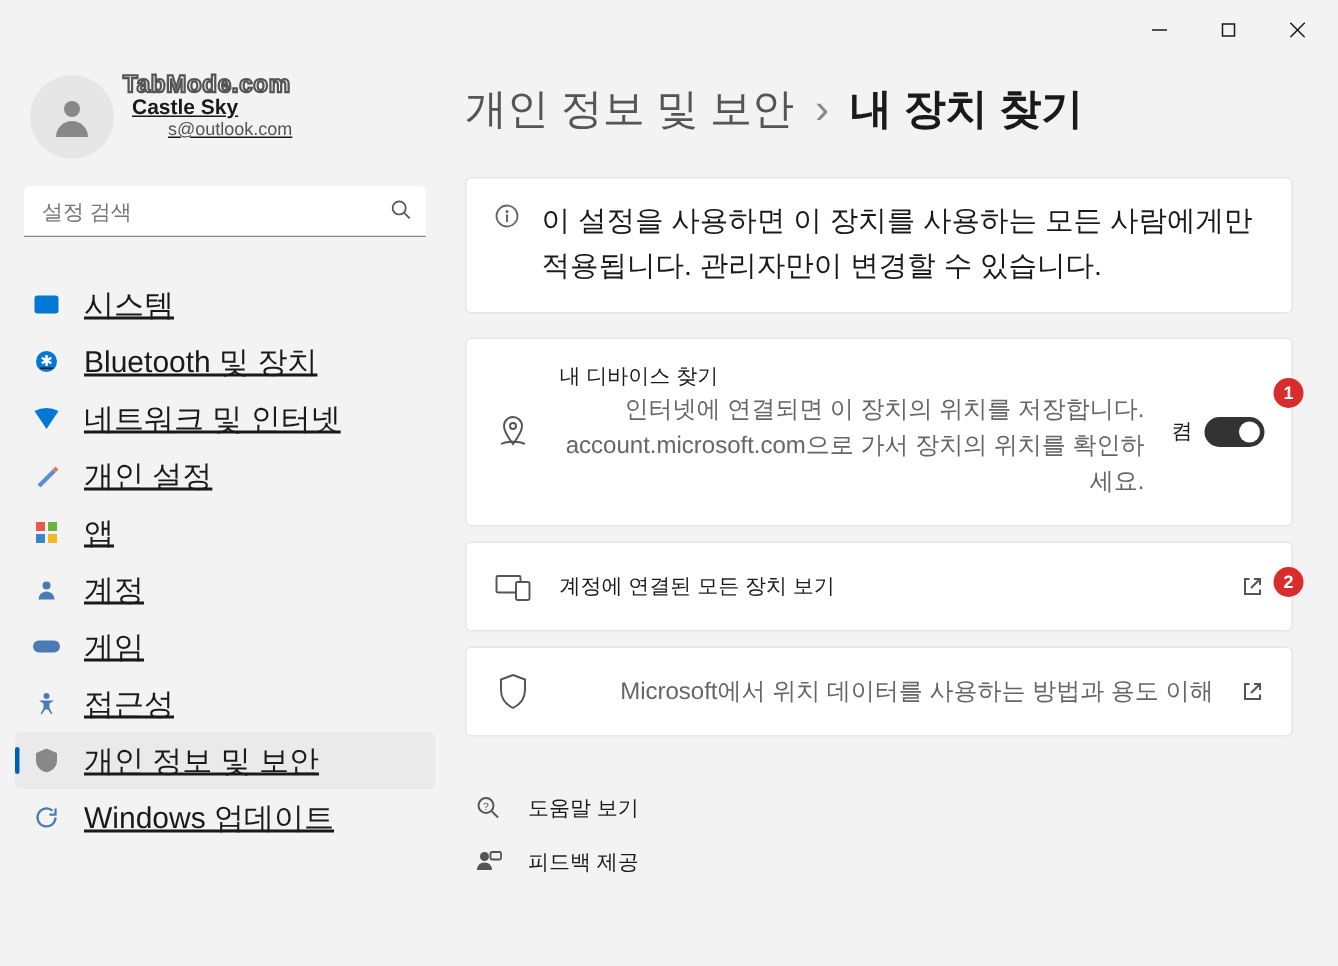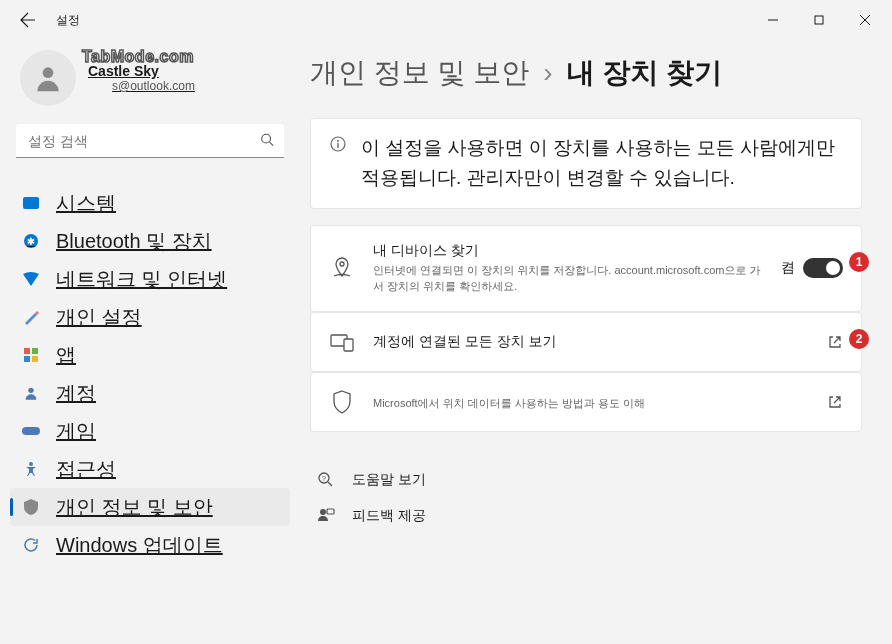--- a/index.html
+++ b/index.html
@@ -166,31 +166,32 @@
     .info-text { font-size: 19px; line-height: 1.6; }
 
     .card {
       background: #fff;
       border: 1px solid #e5e5e5;
       border-radius: 4px;
       padding: 16px 18px;
       display: flex;
       align-items: center;
       gap: 18px;
+      margin-bottom: 10px;
       position: relative;
     }
     .card-icon {
       width: 26px; height: 26px;
       display: flex; align-items: center; justify-content: center;
       color: #555;
       flex-shrink: 0;
     }
     .card-body { flex: 1; min-width: 0; }
     .card-title { font-size: 14px; font-weight: 400; }
-    .card-desc { font-size: 11px; color: #666; margin-top: 2px; line-height: 1.5; }
+    .card-desc { font-size: 16px; color: #666; margin-top: 2px; line-height: 1.5; text-align: right; }
     .card-action {
       display: flex;
       align-items: center;
       gap: 8px;
       flex-shrink: 0;
     }
     .toggle-label { font-size: 14px; }
     .toggle {
       width: 40px; height: 20px;
       background: #333;
@@ -243,28 +244,20 @@
     .ic-apps span:nth-child(4){background:#f2b824;}
     .ic-acct svg{color:#4a7bb5;}
     .ic-game{color:#4a7bb5;}
     .ic-a11y{color:#4a7bb5;}
     .ic-priv{color:#888;}
   </style>
 </head>
 <body>
 
 <div class="titlebar">
-  <div class="left">
-    <div class="back-btn">
-      <svg viewBox="0 0 16 16" fill="none" stroke="currentColor" stroke-width="1.2">
-          <path d="M8 1 L1 8 L8 15 M1 8 H15"></path>
-        </svg>
-    </div>
-    <div class="app-title">설정</div>
-  </div>
   <div class="title-btn">
     <svg viewBox="0 0 10 10">
         <line x1="0" y1="5" x2="10" y2="5" stroke="currentColor" stroke-width="1"></line>
       </svg>
   </div>
   <div class="title-btn">
     <svg viewBox="0 0 10 10">
         <rect x="1" y="1" width="8" height="8" fill="none" stroke="currentColor" stroke-width="1"></rect>
       </svg>
   </div>

